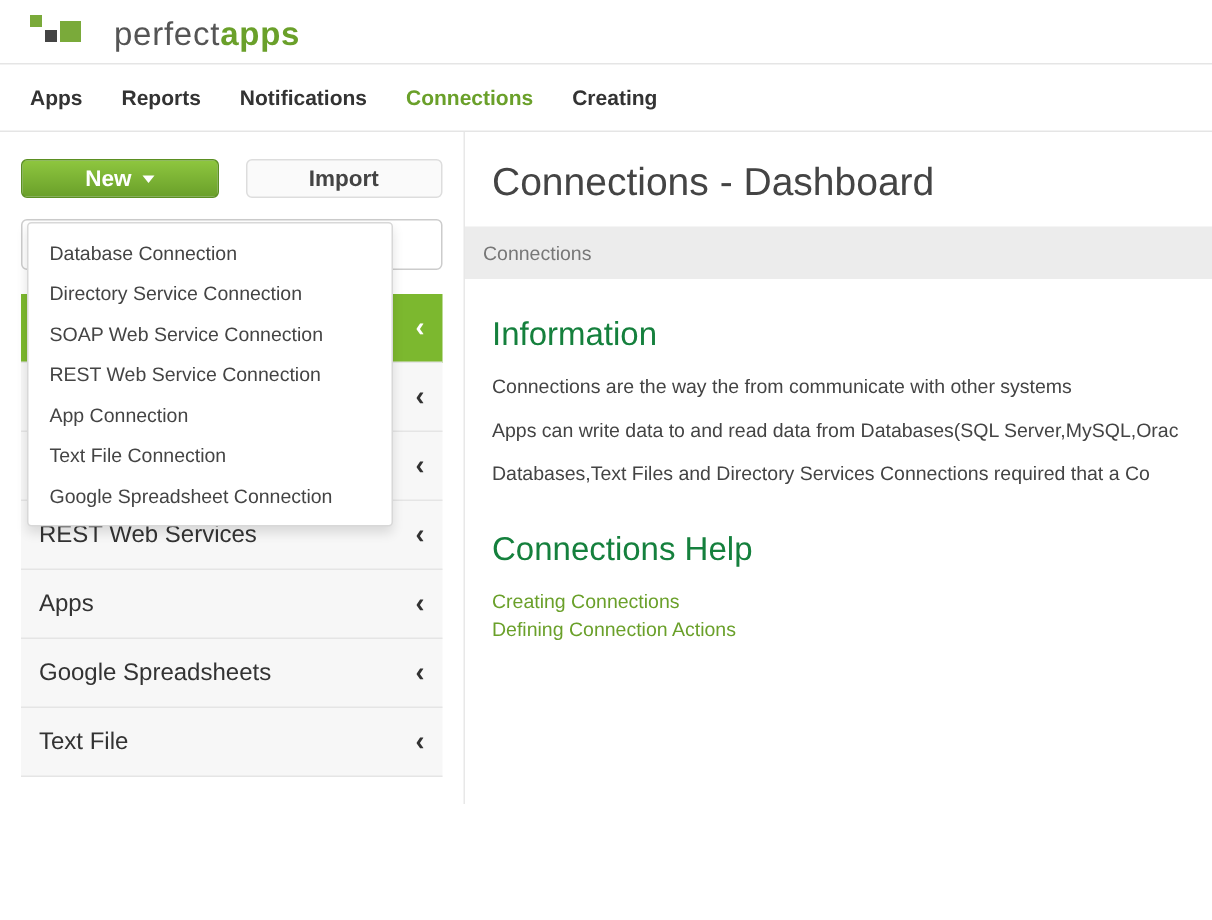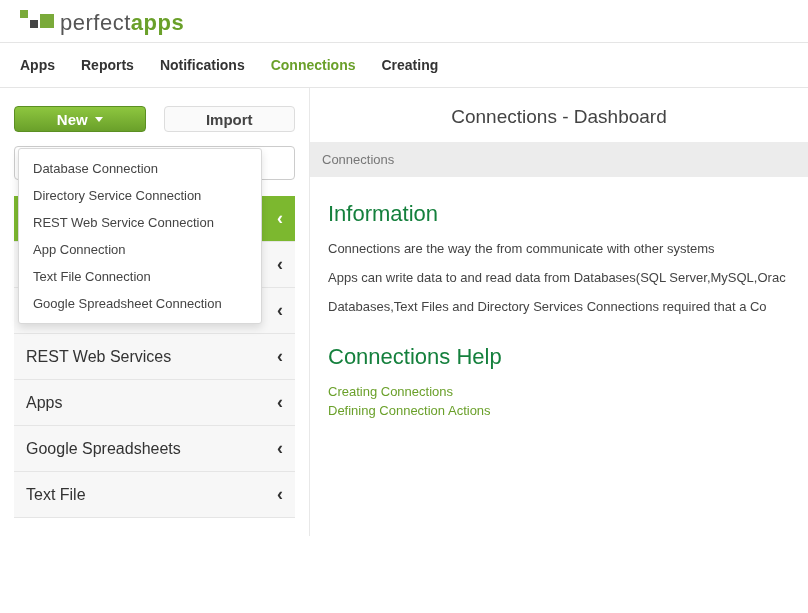--- a/index.html
+++ b/index.html
@@ -1,19 +1,19 @@
 <!DOCTYPE html>
 <html><head>
 <meta charset="utf-8">
 <style>
   * { box-sizing: border-box; margin: 0; padding: 0; }
   body { font-family: Arial, Helvetica, sans-serif; font-size: 14px; color: #333; background: #fff; width: 808px; }
   
   .header { padding: 10px 20px 6px; }
-  .logo { display: flex; align-items: center; gap: 6px; }
+  .logo { display: flex; align-items: center; gap: 22px; }
   .logo-mark { position: relative; width: 34px; height: 26px; }
   .logo-mark .sq { position: absolute; background: #7aaa3a; }
   .logo-mark .sq.s1 { width: 8px; height: 8px; left: 0; top: 0; }
   .logo-mark .sq.s2 { width: 8px; height: 8px; left: 10px; top: 10px; background:#444; }
   .logo-mark .sq.s3 { width: 14px; height: 14px; left: 20px; top: 4px; }
   .logo-text { font-size: 22px; font-weight: 300; color: #555; letter-spacing: 0.5px; }
   .logo-text b { color: #6aa02a; font-weight: 700; }
   
   .topnav { border-top: 1px solid #e5e5e5; border-bottom: 1px solid #e5e5e5; padding: 0 20px; display: flex; gap: 26px; }
   .topnav a { color: #333; font-weight: 700; text-decoration: none; padding: 14px 0; display: inline-block; cursor: pointer; }
@@ -34,21 +34,21 @@
   
   .acc { margin-top: 16px; }
   .acc-item { display:flex; align-items:center; justify-content:space-between; padding: 12px 12px; border-bottom: 1px solid #e5e5e5; background:#f7f7f7; cursor:pointer; }
   .acc-item.active { background: #7cb82f; color: #fff; }
   .acc-item .title { font-size:16px; font-weight:400; color:#333; }
   .acc-item.active .title { color:#fff; font-weight:600; }
   .chev { font-size: 18px; font-weight: 700; color:#333; }
   .acc-item.active .chev { color:#fff; }
   
   .main { flex: 1; padding: 18px 18px; }
-  .main h1 { font-size: 19px; color:#444; font-weight:500; margin-bottom:14px;text-align:center; }
+  .main h1 { font-size: 26px; color:#444; font-weight:500; margin-bottom:14px; }
   .crumb { background:#ececec; color:#777; font-size:13px; padding:10px 12px; margin:0 -18px 24px; }
   .main h2 { font-size:22px; color:#15803d; font-weight:400; margin-bottom: 14px; }
   .main p { font-size:13px; color:#444; margin-bottom:14px; }
   .help-links a { display:block; color:#6aa02a; font-size:13px; text-decoration:none; margin-bottom:4px; cursor:pointer; }
 </style>
 </head>
 <body>
 
 <div class="header">
   <div class="logo">
@@ -78,20 +78,21 @@
         <span>New</span>
         <span class="caret"></span>
       </div>
       <div class="btn btn-import">Import</div>
     </div>
     <input class="search" placeholder="" style="">
     
     <div class="dropdown">
       <div class="item">Database Connection</div>
       <div class="item">Directory Service Connection</div>
+      <div class="item">SOAP Web Service Connection</div>
       <div class="item">REST Web Service Connection</div>
       <div class="item">App Connection</div>
       <div class="item">Text File Connection</div>
       <div class="item">Google Spreadsheet Connection</div>
     </div>
     
     <div class="acc">
       <div class="acc-item active">
         <span class="title"></span>
         <span class="chev">‹</span>

